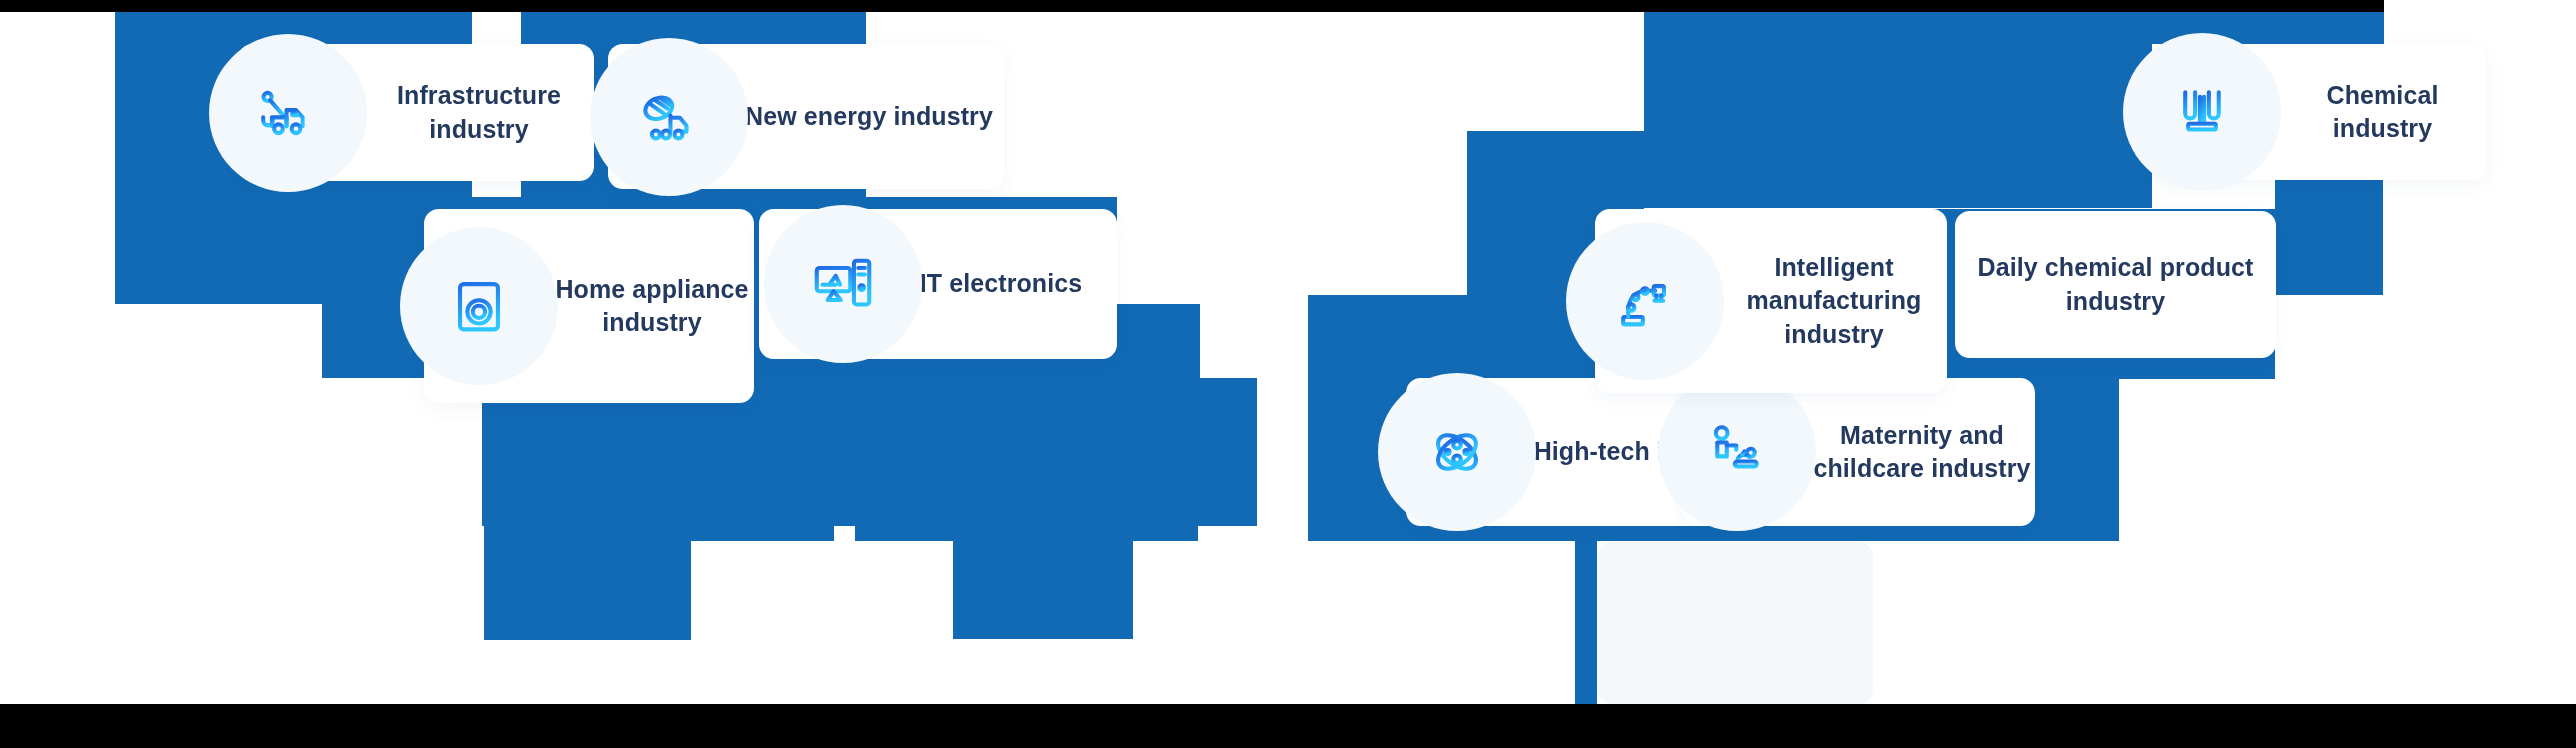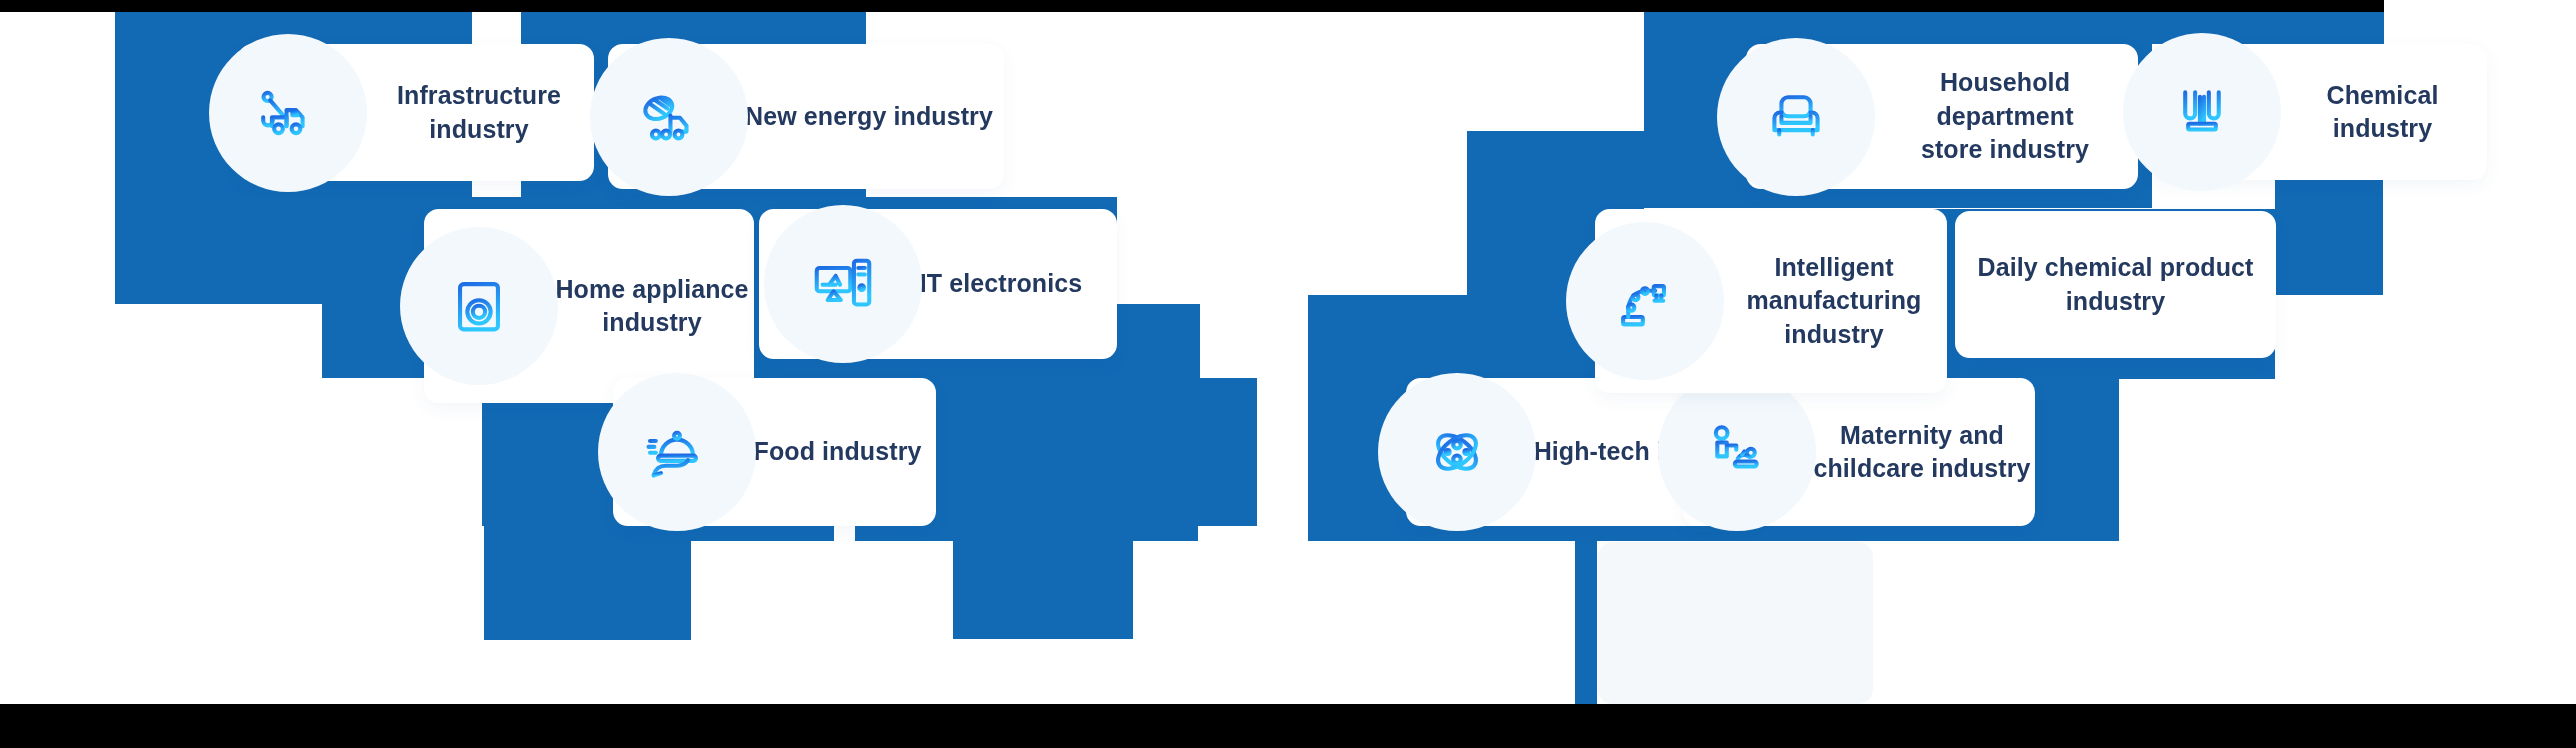--- a/index.html
+++ b/index.html
@@ -146,41 +146,20 @@
             <path d="M17.5 29 l-4 6 h9 z"></path>
             <rect x="31.5" y="8" width="10.5" height="30" rx="2"></rect>
             <path d="M34.5 13 h4.5 M34.5 17.5 h4.5"></path>
             <circle cx="36.8" cy="26.5" r="1.6"></circle>
           </g>
         </svg>
       </span>
     <span class="label">IT electronics</span>
   </div>
 
-  <div class="card" style="left:613px;top:378px;width:323px;height:148px">
-    <span class="icon">
-        <svg viewBox="0 0 48 48" fill="none" xmlns="http://www.w3.org/2000/svg">
-          <defs>
-            <linearGradient id="icon-grad-4" x1="0" y1="0" x2="0.25" y2="1">
-              <stop offset="0" stop-color="#1e6ce4"></stop>
-              <stop offset="1" stop-color="#2ec6ff"></stop>
-            </linearGradient>
-          </defs>
-          <g stroke="url(#icon-grad-4)" stroke-width="2.8" stroke-linecap="round" stroke-linejoin="round">
-            <path d="M13 26.5 a11 11 0 0 1 22 0"></path>
-            <circle cx="24" cy="12.8" r="2"></circle>
-            <rect x="11" y="26.5" width="26" height="3.6" rx="1.8"></rect>
-            <path d="M5.5 16.5 h4 M4.5 20.5 h4 M5.5 24.5 h4"></path>
-            <path d="M8 40 c1-4.2 4.2-6.6 8.2-6.6 h8 c3.2 0 5.8-1.3 7.4-3.8"></path>
-            <path d="M8 40 l5-1.5"></path>
-          </g>
-        </svg>
-      </span>
-    <span class="label">Food industry</span>
-  </div>
 
 
 
   <div class="card" style="left:1406px;top:378px;width:352px;height:148px">
     <span class="icon">
         <svg viewBox="0 0 48 48" fill="none" xmlns="http://www.w3.org/2000/svg">
           <defs>
             <linearGradient id="icon-grad-6" x1="0" y1="0" x2="0.25" y2="1">
               <stop offset="0" stop-color="#1e6ce4"></stop>
               <stop offset="1" stop-color="#2ec6ff"></stop>
@@ -247,41 +226,20 @@
       </span>
     <span class="label">Intelligent manufacturing
 industry</span>
   </div>
 
   <div class="card" style="left:1955px;top:211px;width:321px;height:147px">
     <span class="label">Daily chemical product
 industry</span>
   </div>
 
-  <div class="card" style="left:1746px;top:44px;width:392px;height:145px">
-    <span class="icon">
-        <svg viewBox="0 0 48 48" fill="none" xmlns="http://www.w3.org/2000/svg">
-          <defs>
-            <linearGradient id="icon-grad-9" x1="0" y1="0" x2="0.25" y2="1">
-              <stop offset="0" stop-color="#1e6ce4"></stop>
-              <stop offset="1" stop-color="#2ec6ff"></stop>
-            </linearGradient>
-          </defs>
-          <g stroke="url(#icon-grad-9)" stroke-width="2.8" stroke-linecap="round" stroke-linejoin="round">
-            <rect x="14" y="10.5" width="20" height="13" rx="4.5"></rect>
-            <path d="M19.5 16 h2.2 M26.5 16 h2.2"></path>
-            <path d="M14 21 h-1 a3.8 3.8 0 0 0-3.8 3.8 v8.2 h29.6 v-8.2 a3.8 3.8 0 0 0-3.8-3.8 h-1"></path>
-            <path d="M14 23.5 v4.5 h20 v-4.5"></path>
-            <path d="M12.5 33 v3 M35.5 33 v3"></path>
-          </g>
-        </svg>
-      </span>
-    <span class="label">Household department
-store industry</span>
-  </div>
 
   <div class="card" style="left:2152px;top:44px;width:335px;height:136px">
     <span class="icon">
         <svg viewBox="0 0 48 48" fill="none" xmlns="http://www.w3.org/2000/svg">
           <defs>
             <linearGradient id="icon-grad-10" x1="0" y1="0" x2="0.25" y2="1">
               <stop offset="0" stop-color="#1e6ce4"></stop>
               <stop offset="1" stop-color="#2ec6ff"></stop>
             </linearGradient>
           </defs>

